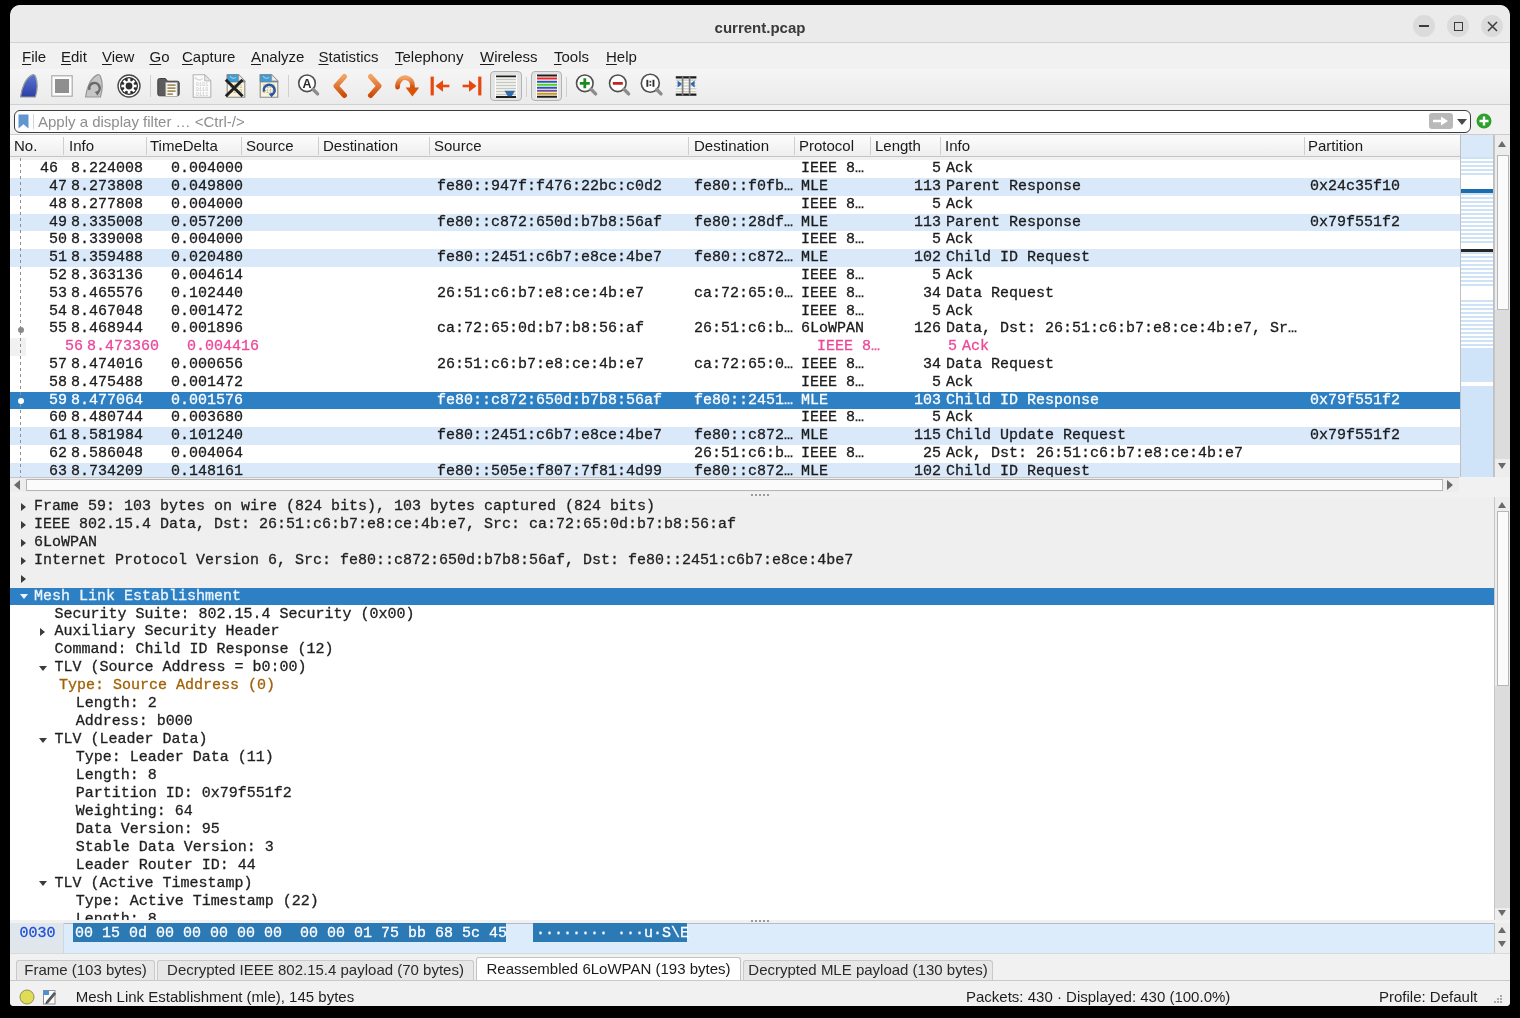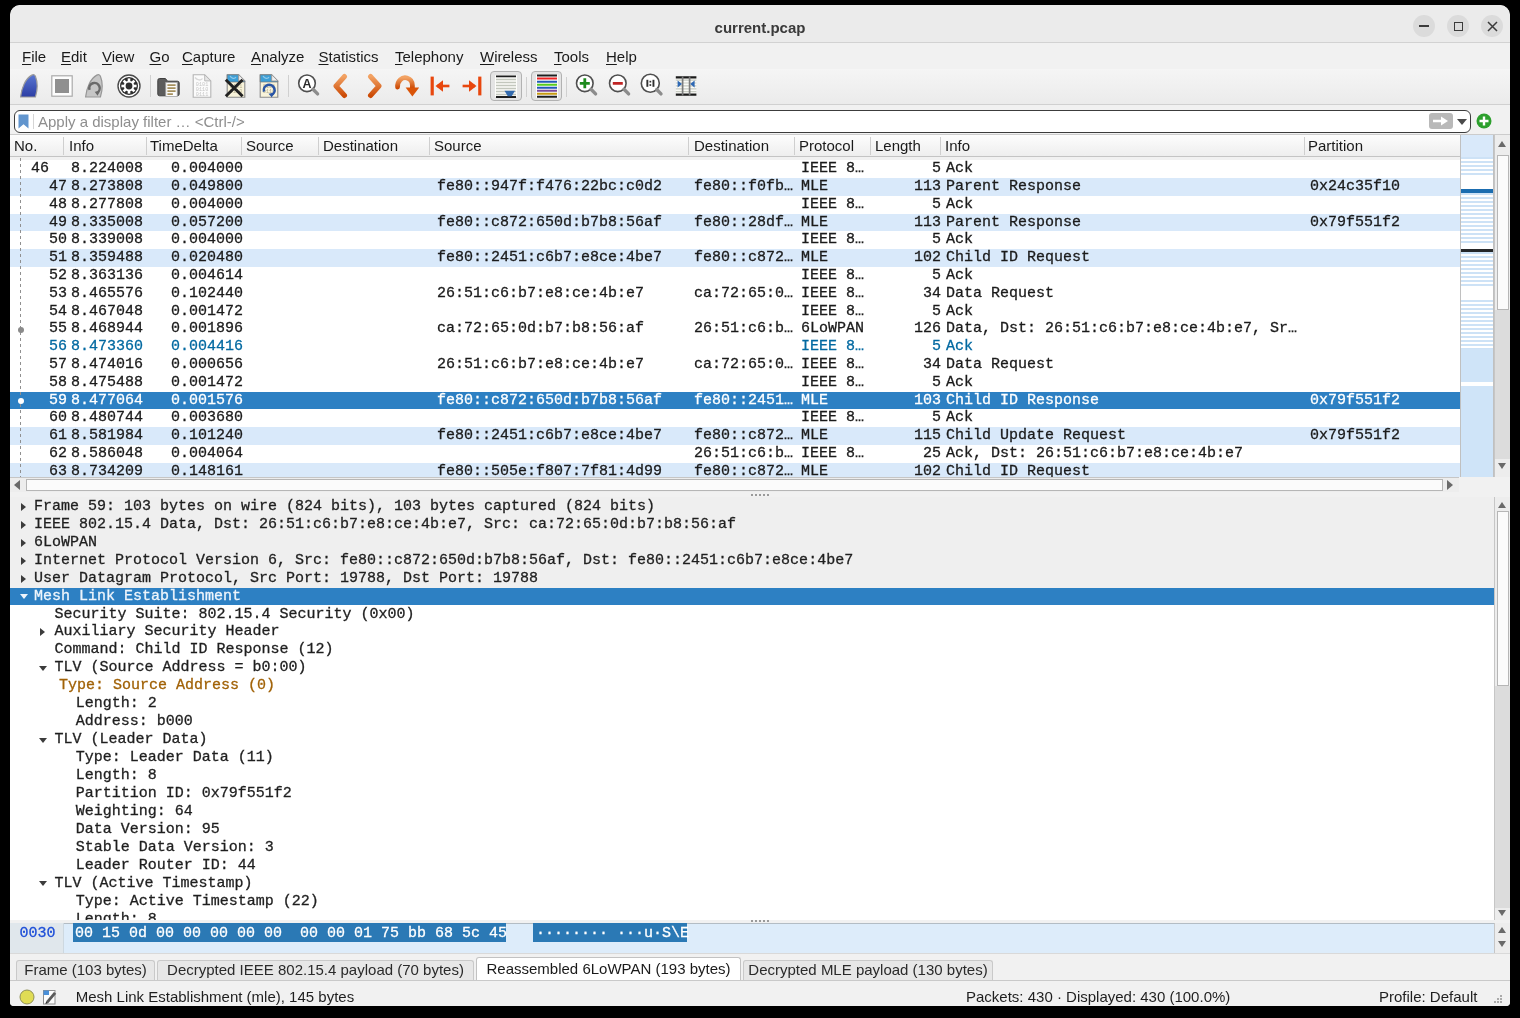--- a/index.html
+++ b/index.html
@@ -266,21 +266,21 @@
 <div class="hdrsep" style="left:308px"></div>
 <div class="hdrsep" style="left:419px"></div>
 <div class="hdrsep" style="left:678px"></div>
 <div class="hdrsep" style="left:784px"></div>
 <div class="hdrsep" style="left:860px"></div>
 <div class="hdrsep" style="left:930px"></div>
 <div class="hdrsep" style="left:1294px"></div>
 </div>
 <div class="abs mono" style="left:0;top:153.39999999999998px;width:1450px;height:318.6px;overflow:hidden">
 <div class="row abs" style="left:0;top:1.8px;width:1450px;height:17.8px;background:#ffffff;color:#1b1b1b">
-<span class="c" style="left:21px;width:36px;text-align:left">46</span>
+<span class="c" style="left:21px;width:36px;text-align:center">46</span>
 <span class="c" style="left:61px">8.224008</span>
 <span class="c" style="left:161px">0.004000</span>
 <span class="c" style="left:791px">IEEE 8…</span>
 <span class="c" style="left:860px;width:71px;text-align:right">5</span>
 <span class="c" style="left:936px">Ack</span>
 </div>
 <div class="row abs" style="left:0;top:19.6px;width:1450px;height:17.8px;background:#d9e9fa;color:#1b1b1b">
 <span class="c" style="left:21px;width:36px;text-align:right">47</span>
 <span class="c" style="left:61px">8.273808</span>
 <span class="c" style="left:161px">0.049800</span>
@@ -357,21 +357,21 @@
 <div class="row abs" style="left:0;top:162.00000000000003px;width:1450px;height:17.8px;background:#ffffff;color:#1b1b1b">
 <span class="c" style="left:21px;width:36px;text-align:right">55</span>
 <span class="c" style="left:61px">8.468944</span>
 <span class="c" style="left:161px">0.001896</span>
 <span class="c" style="left:427px">ca:72:65:0d:b7:b8:56:af</span>
 <span class="c" style="left:684px">26:51:c6:b…</span>
 <span class="c" style="left:791px">6LoWPAN</span>
 <span class="c" style="left:860px;width:71px;text-align:right">126</span>
 <span class="c" style="left:936px">Data, Dst: 26:51:c6:b7:e8:ce:4b:e7, Sr…</span>
 </div>
-<div class="row abs" style="left:0;top:179.8px;width:1450px;height:17.8px;background:#ffffff;color:#0369a1">
+<div class="row abs" style="left:16px;top:179.8px;width:1450px;height:17.8px;background:#ffffff;color:#ec4899">
 <span class="c" style="left:21px;width:36px;text-align:right">56</span>
 <span class="c" style="left:61px">8.473360</span>
 <span class="c" style="left:161px">0.004416</span>
 <span class="c" style="left:791px">IEEE 8…</span>
 <span class="c" style="left:860px;width:71px;text-align:right">5</span>
 <span class="c" style="left:936px">Ack</span>
 </div>
 <div class="row abs" style="left:0;top:197.60000000000002px;width:1450px;height:17.8px;background:#ffffff;color:#1b1b1b">
 <span class="c" style="left:21px;width:36px;text-align:right">57</span>
 <span class="c" style="left:61px">8.474016</span>
@@ -473,21 +473,20 @@
 <div class="abs" style="left:0;top:0;width:1484px;height:90.6px;background:#efefef"></div>
 <div class="tri-c" style="left:11px;top:5.8px;border-left-color:#3c3c3c"></div>
 <div class="dl mono" style="left:24px;top:0.8px;height:17.95px;line-height:17.95px;color:#1f1f1f">Frame 59: 103 bytes on wire (824 bits), 103 bytes captured (824 bits)</div>
 <div class="tri-c" style="left:11px;top:23.75px;border-left-color:#3c3c3c"></div>
 <div class="dl mono" style="left:24px;top:18.75px;height:17.95px;line-height:17.95px;color:#1f1f1f">IEEE 802.15.4 Data, Dst: 26:51:c6:b7:e8:ce:4b:e7, Src: ca:72:65:0d:b7:b8:56:af</div>
 <div class="tri-c" style="left:11px;top:41.699999999999996px;border-left-color:#3c3c3c"></div>
 <div class="dl mono" style="left:24px;top:36.699999999999996px;height:17.95px;line-height:17.95px;color:#1f1f1f">6LoWPAN</div>
 <div class="tri-c" style="left:11px;top:59.64999999999999px;border-left-color:#3c3c3c"></div>
 <div class="dl mono" style="left:24px;top:54.64999999999999px;height:17.95px;line-height:17.95px;color:#1f1f1f">Internet Protocol Version 6, Src: fe80::c872:650d:b7b8:56af, Dst: fe80::2451:c6b7:e8ce:4be7</div>
 <div class="tri-c" style="left:11px;top:77.6px;border-left-color:#3c3c3c"></div>
-<div class="dl mono" style="left:24px;top:72.6px;height:17.95px;line-height:17.95px;color:#1f1f1f">User Datagram Protocol, Src Port: 19788, Dst Port: 19788</div>
 <div class="abs" style="left:0;top:90.55px;width:1484px;height:17.95px;background:#2d80c3"></div>
 <div class="tri-o" style="left:10px;top:97.05px;border-top-color:#eef5fc"></div>
 <div class="dl mono" style="left:24px;top:90.55px;height:17.95px;line-height:17.95px;color:#eef5fc">Mesh Link Establishment</div>
 <div class="dl mono" style="left:44.5px;top:108.49999999999999px;height:17.95px;line-height:17.95px;color:#1f1f1f">Security Suite: 802.15.4 Security (0x00)</div>
 <div class="tri-c" style="left:30px;top:131.45px;border-left-color:#3c3c3c"></div>
 <div class="dl mono" style="left:44.5px;top:126.44999999999999px;height:17.95px;line-height:17.95px;color:#1f1f1f">Auxiliary Security Header</div>
 <div class="dl mono" style="left:44.5px;top:144.4px;height:17.95px;line-height:17.95px;color:#1f1f1f">Command: Child ID Response (12)</div>
 <div class="tri-o" style="left:29px;top:168.85px;border-top-color:#3c3c3c"></div>
 <div class="dl mono" style="left:44.5px;top:162.35px;height:17.95px;line-height:17.95px;color:#1f1f1f">TLV (Source Address = b0:00)</div>
 <div class="dl mono" style="left:49px;top:180.3px;height:17.95px;line-height:17.95px;color:#a16207">Type: Source Address (0)</div>

